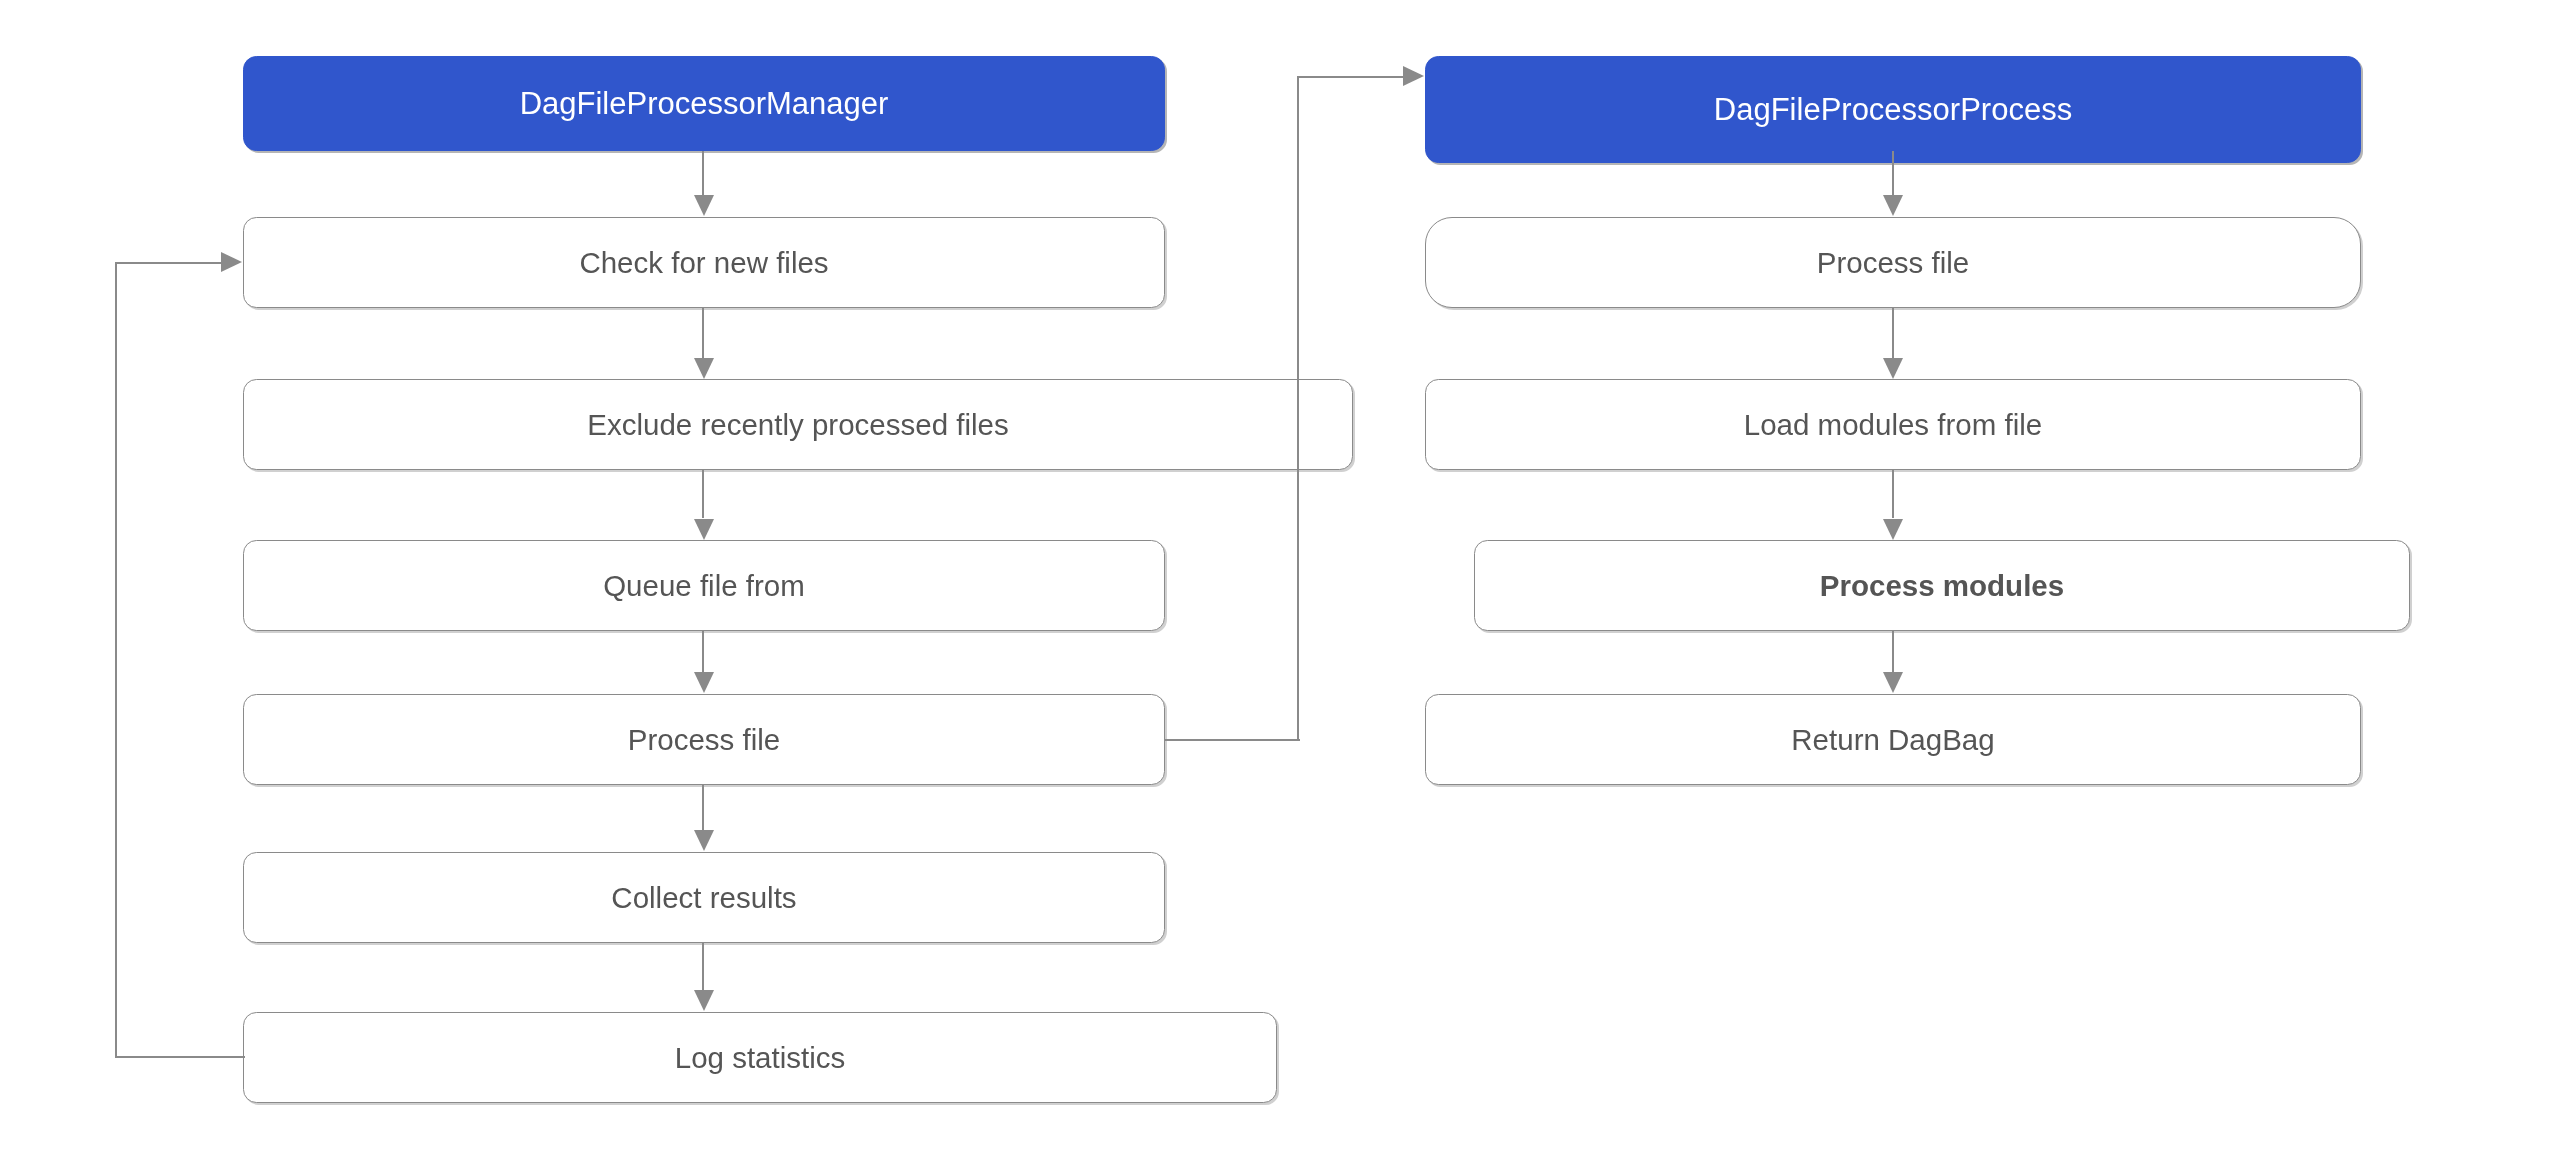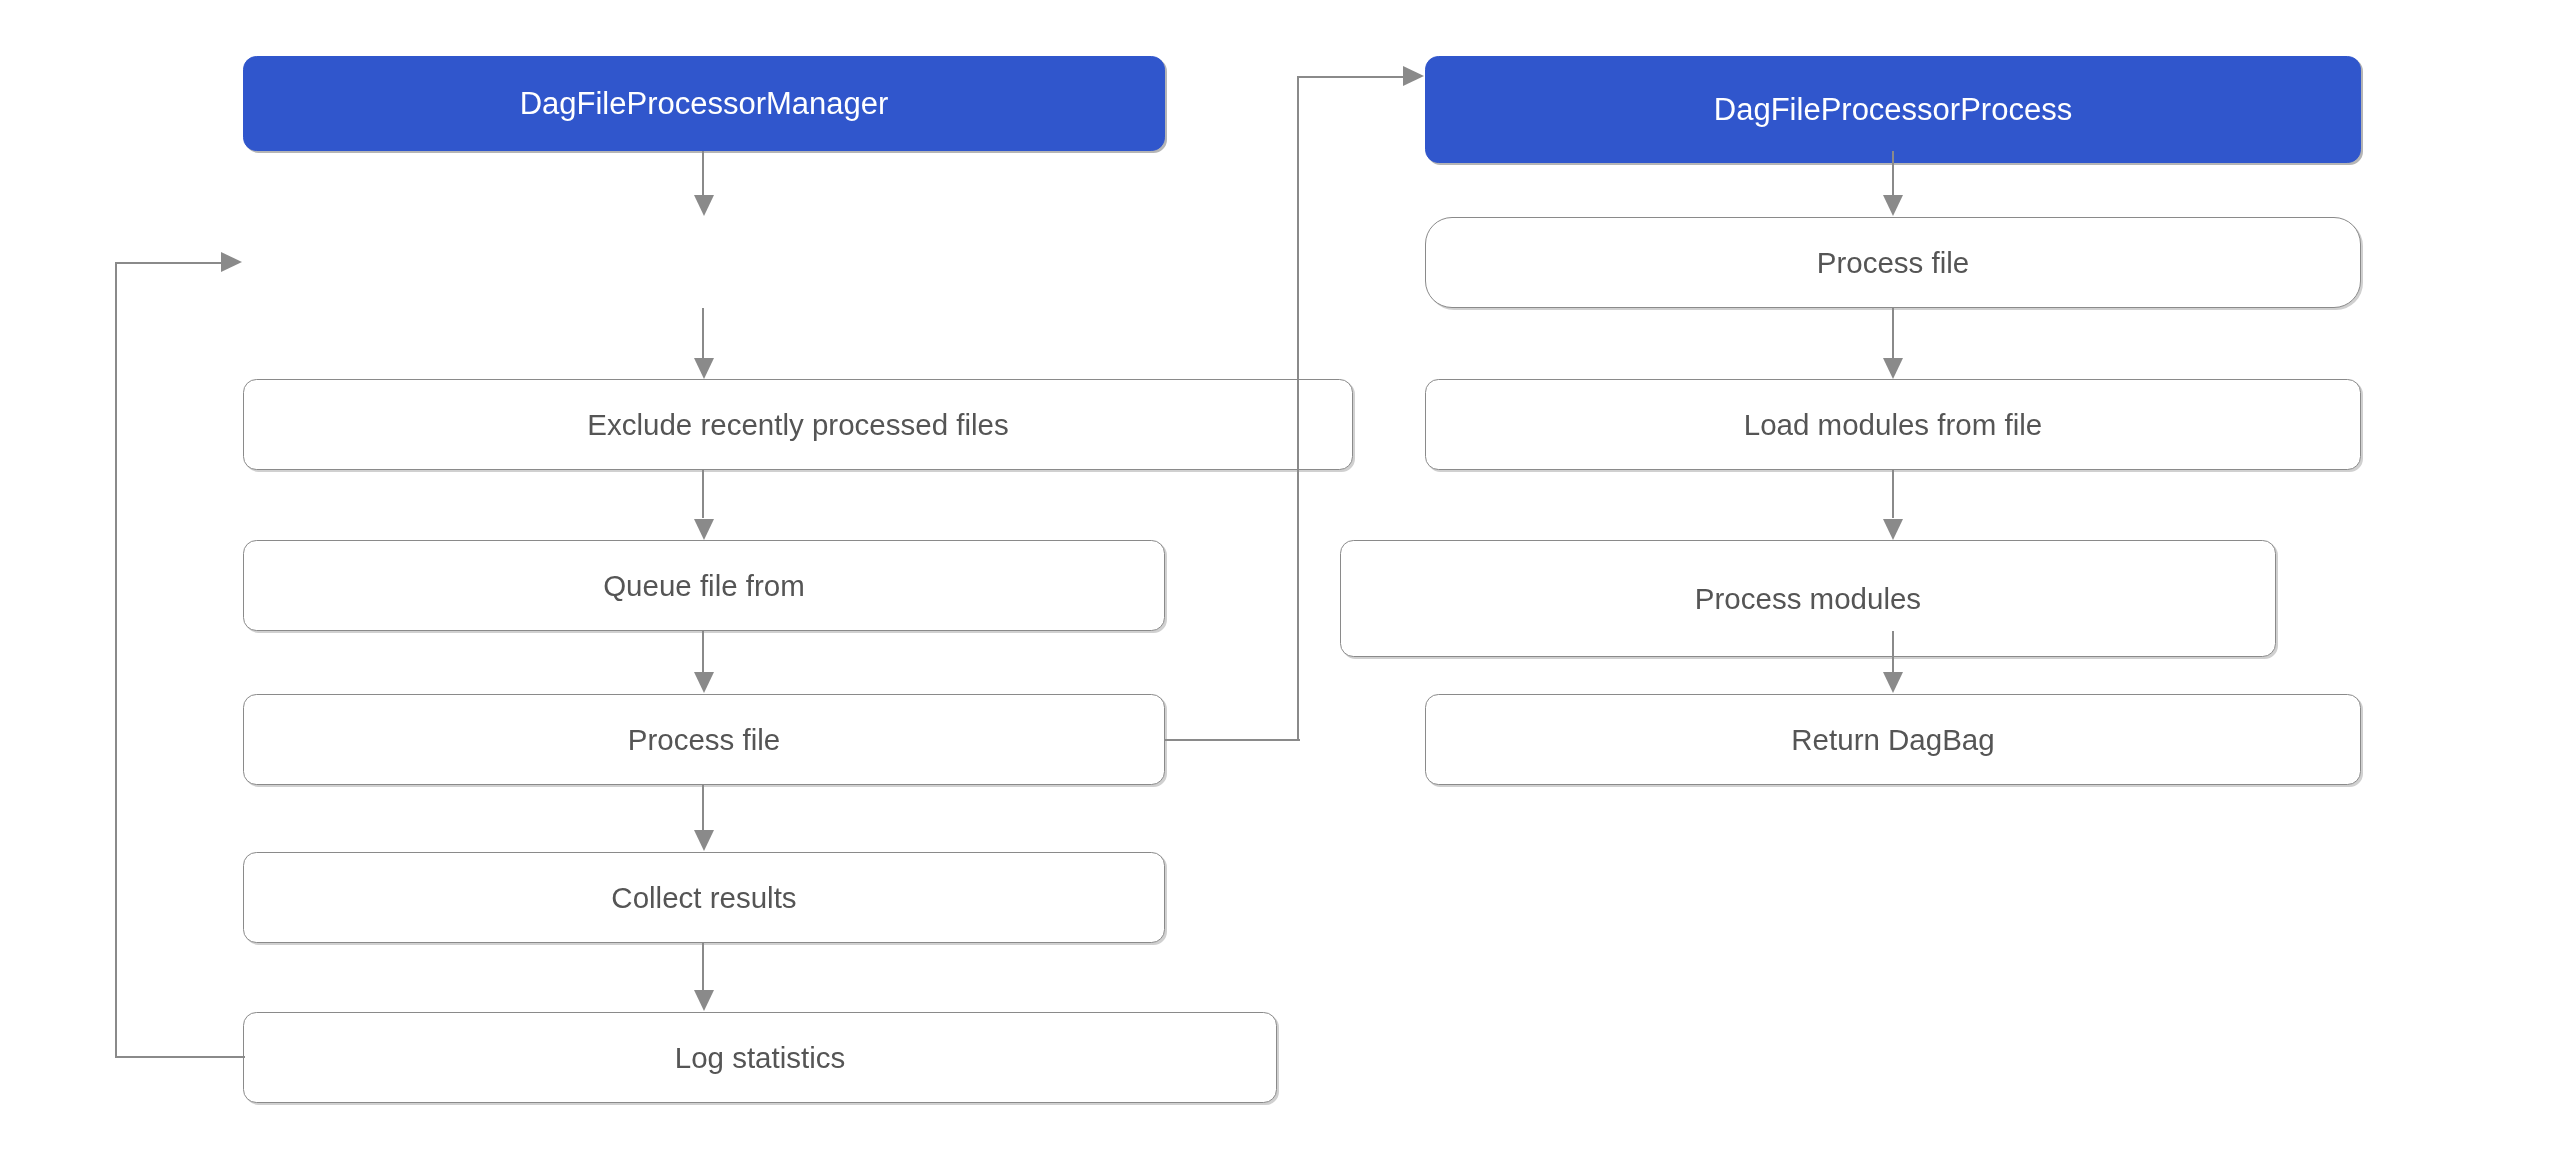--- a/index.html
+++ b/index.html
@@ -77,20 +77,23 @@
 </style>
 </head>
 <body>
 
 <div id="canvas">
 
   <div class="node node-header" style="left:243px; top:56px; width:922px; height:95px;">
     <span class="node-label">DagFileProcessorManager</span>
   </div>
 
+  <div class="node node-step" style="left:243px; top:217px; width:922px; height:91px;">
+    <span class="node-label">Check for new files</span>
+  </div>
 
   <div class="node node-step" style="left:243px; top:379px; width:1110px; height:91px;">
     <span class="node-label">Exclude recently processed files</span>
   </div>
 
   <div class="node node-step" style="left:243px; top:540px; width:922px; height:91px;">
     <span class="node-label">Queue file from</span>
   </div>
 
   <div class="node node-step" style="left:243px; top:694px; width:922px; height:91px;">
@@ -110,21 +113,21 @@
   </div>
 
   <div class="node node-step" style="left:1425px; top:217px; width:936px; height:91px;border-radius:27px;">
     <span class="node-label">Process file</span>
   </div>
 
   <div class="node node-step" style="left:1425px; top:379px; width:936px; height:91px;">
     <span class="node-label">Load modules from file</span>
   </div>
 
-  <div class="node node-step" style="left:1340px; top:540px; width:936px; height:117px;">
+  <div class="node node-step" style="left:1474px; top:540px; width:936px; height:91px;font-weight:bold;">
     <span class="node-label">Process modules</span>
   </div>
 
   <div class="node node-step" style="left:1425px; top:694px; width:936px; height:91px;">
     <span class="node-label">Return DagBag</span>
   </div>
 
   <div class="edge-group">
 
     <div class="edge-v" style="left:702px; top:151px;  height:46px;"></div>

